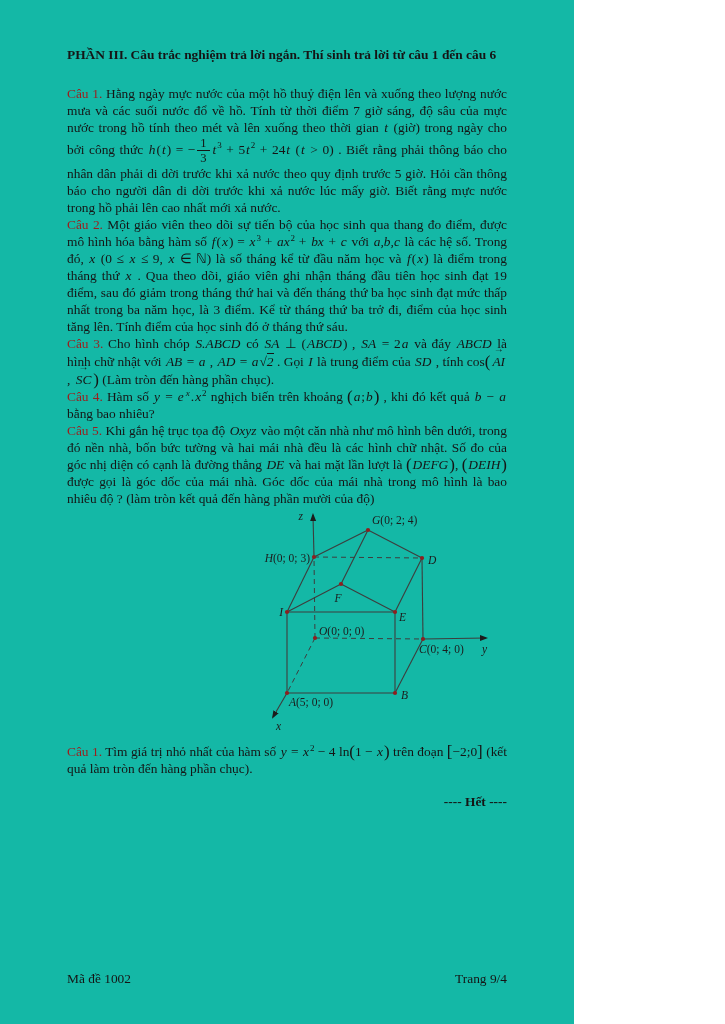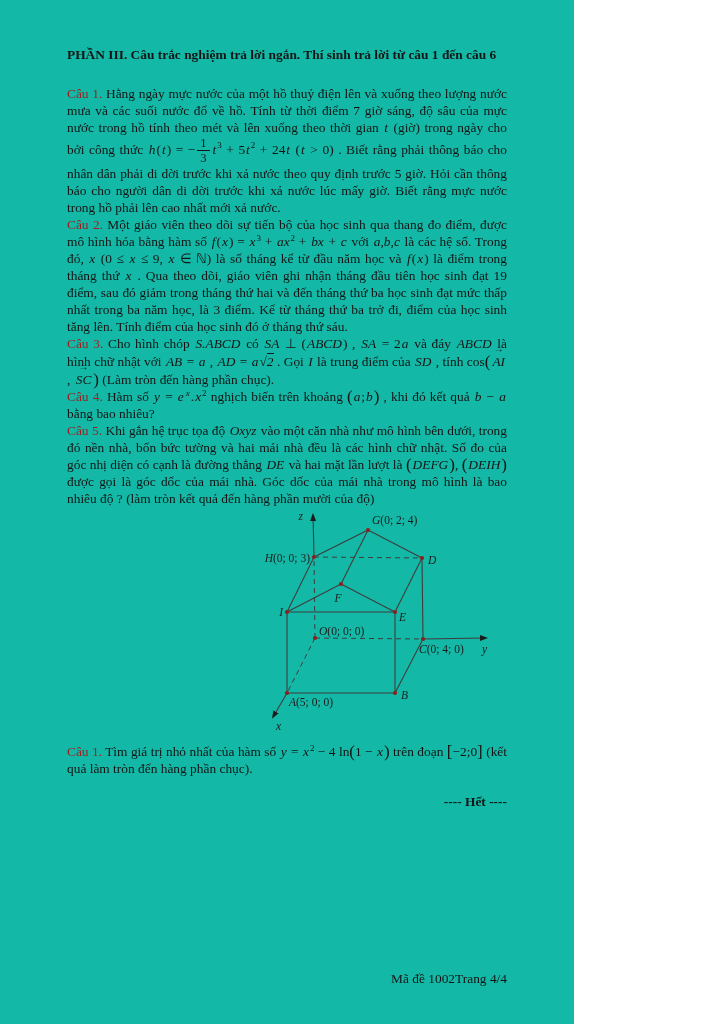--- a/index.html
+++ b/index.html
@@ -26,21 +26,21 @@
   .frac .den { display:block; }
   .vec { position:relative; display:inline-block; font-style:italic; margin:0 2px; padding-top:1px; }
   .vec .arrow { position:absolute; top:-8px; left:0; right:0; text-align:center;
                 font-size:10px; font-style:normal; line-height:10px; }
   .bigp { font-size:17px; line-height:0; vertical-align:-1px; }
   .sqrt { white-space:nowrap; }
   .sqrt .body { border-top:1px solid #151515; font-style:italic; }
   .figwrap { margin:2px 0 8px 179px; width:252px; height:226px; }
   .het { text-align:right; font-weight:bold; margin:16px 0 0 0; line-height:17px; }
   .footer { position:absolute; left:67px; right:67px; top:970px;
-            display:flex; justify-content:flex-end; line-height:17px; }
+            display:flex; justify-content:space-between; line-height:17px; }
   svg text { font-family:"Liberation Serif", serif; font-size:11.5px; fill:#1c1c1c; }
   svg .it { font-style:italic; }
 </style>
 </head>
 <body>
 
 <div class="page">
   <div class="content">
     <p class="title">PHẦN III. Câu trắc nghiệm trả lời ngắn. Thí sinh trả lời từ câu 1 đến câu 6</p>
     <p class="q q1"><span class="qlabel">Câu 1.</span> Hằng ngày mực nước của một hồ thuỷ điện lên và xuống theo lượng nước mưa và các suối nước đổ về hồ. Tính từ thời điểm 7 giờ sáng, độ sâu của mực nước trong hồ tính theo mét và lên xuống theo thời gian <i class="mi">t</i> (giờ) trong ngày cho bởi công thức <i class="mi">h</i>(<i class="mi">t</i>) = −<span class="frac"><span class="num">1</span><span class="den">3</span></span><i class="mi">t</i><sup>3</sup> + 5<i class="mi">t</i><sup>2</sup> + 24<i class="mi">t</i> (<i class="mi">t</i> &gt; 0) . Biết rằng phải thông báo cho nhân dân phải di dời trước khi xả nước theo quy định trước 5 giờ. Hỏi cần thông báo cho người dân di dời trước khi xả nước lúc mấy giờ. Biết rằng mực nước trong hồ phải lên cao nhất mới xả nước.</p>
@@ -98,15 +98,15 @@
           <text x="43" y="197" text-anchor="start"><tspan class="it">A</tspan><tspan>(5; 0; 0)</tspan></text>
           <circle cx="149" cy="184" r="2.1" fill="#8e1f1f"></circle>
           <text x="155" y="190" text-anchor="start"><tspan class="it">B</tspan></text>
         </svg>
     </div>
     <p class="q q6"><span class="qlabel">Câu 1.</span> Tìm giá trị nhỏ nhất của hàm số <i class="mi">y</i> = <i class="mi">x</i><sup>2</sup> − 4 ln<span class="bigp">(</span>1 − <i class="mi">x</i><span class="bigp">)</span> trên đoạn <span class="bigp">[</span>−2;0<span class="bigp">]</span> (kết quả làm tròn đến hàng phần chục).</p>
     <p class="het">---- Hết ----</p>
   </div>
   <div class="footer">
     <span>Mã đề 1002</span>
-    <span>Trang 4/4</span>
+    <span>Trang 9/4</span>
   </div>
 </div>
 
 </body></html>

